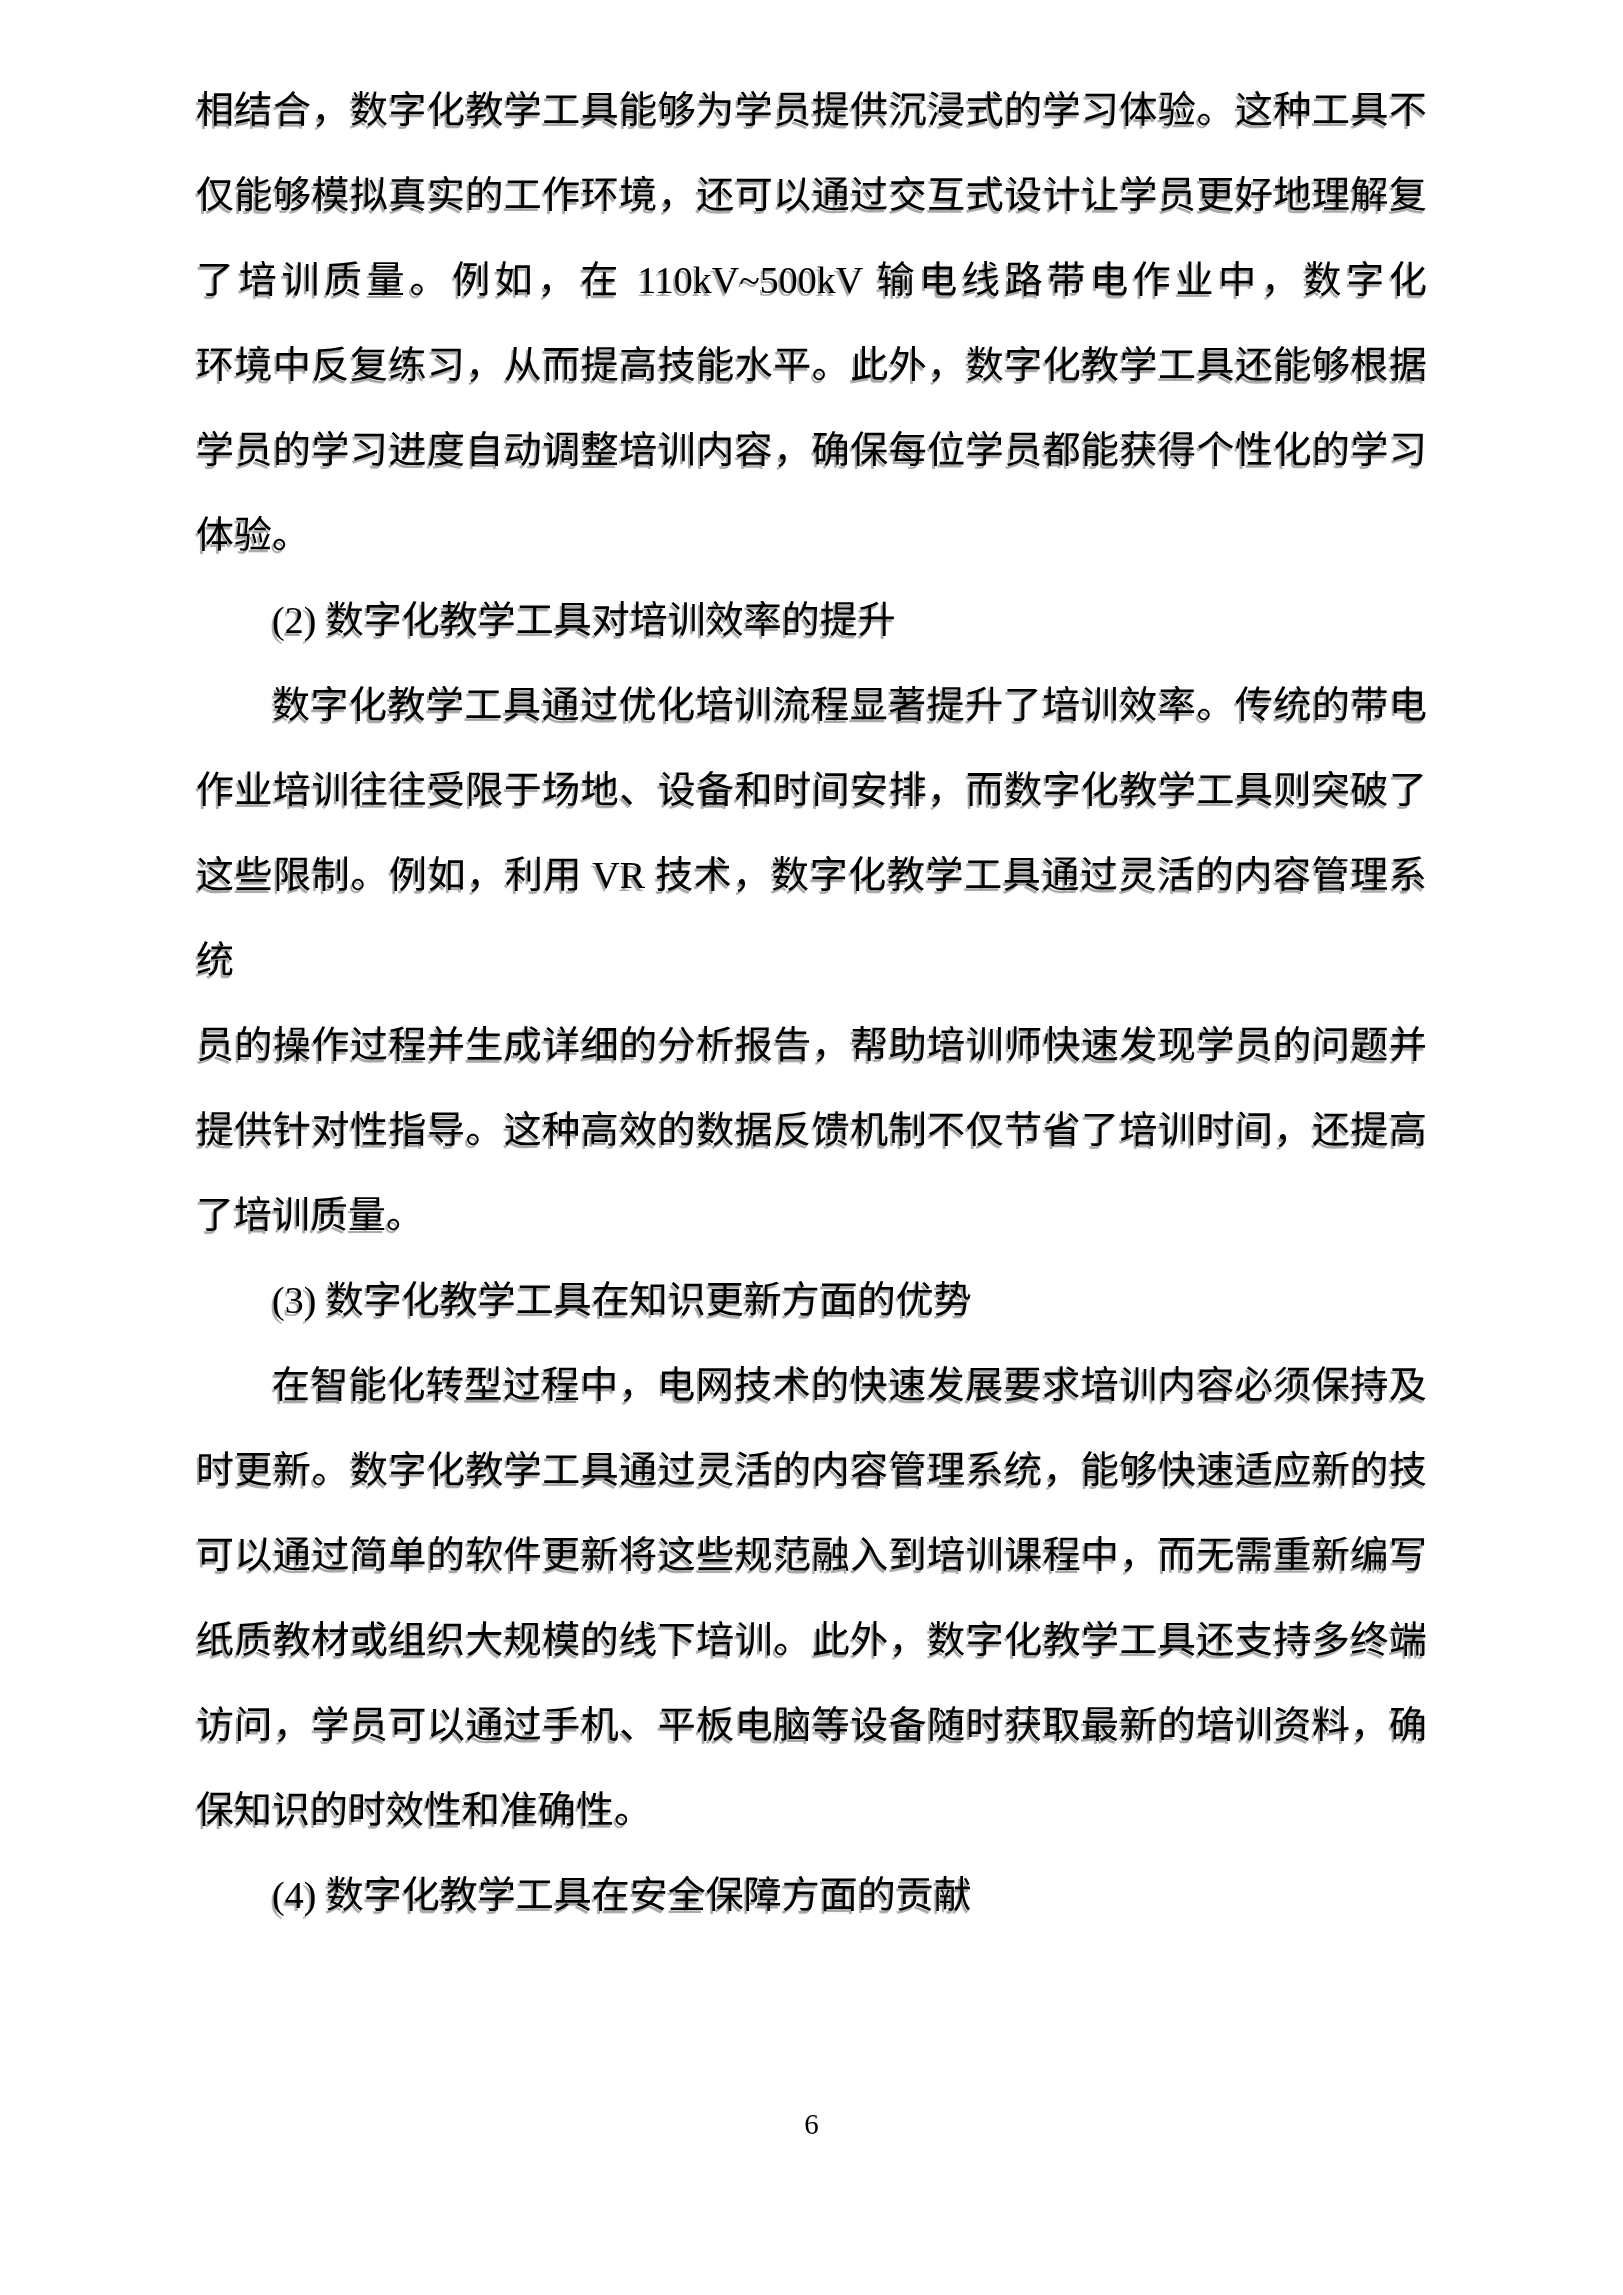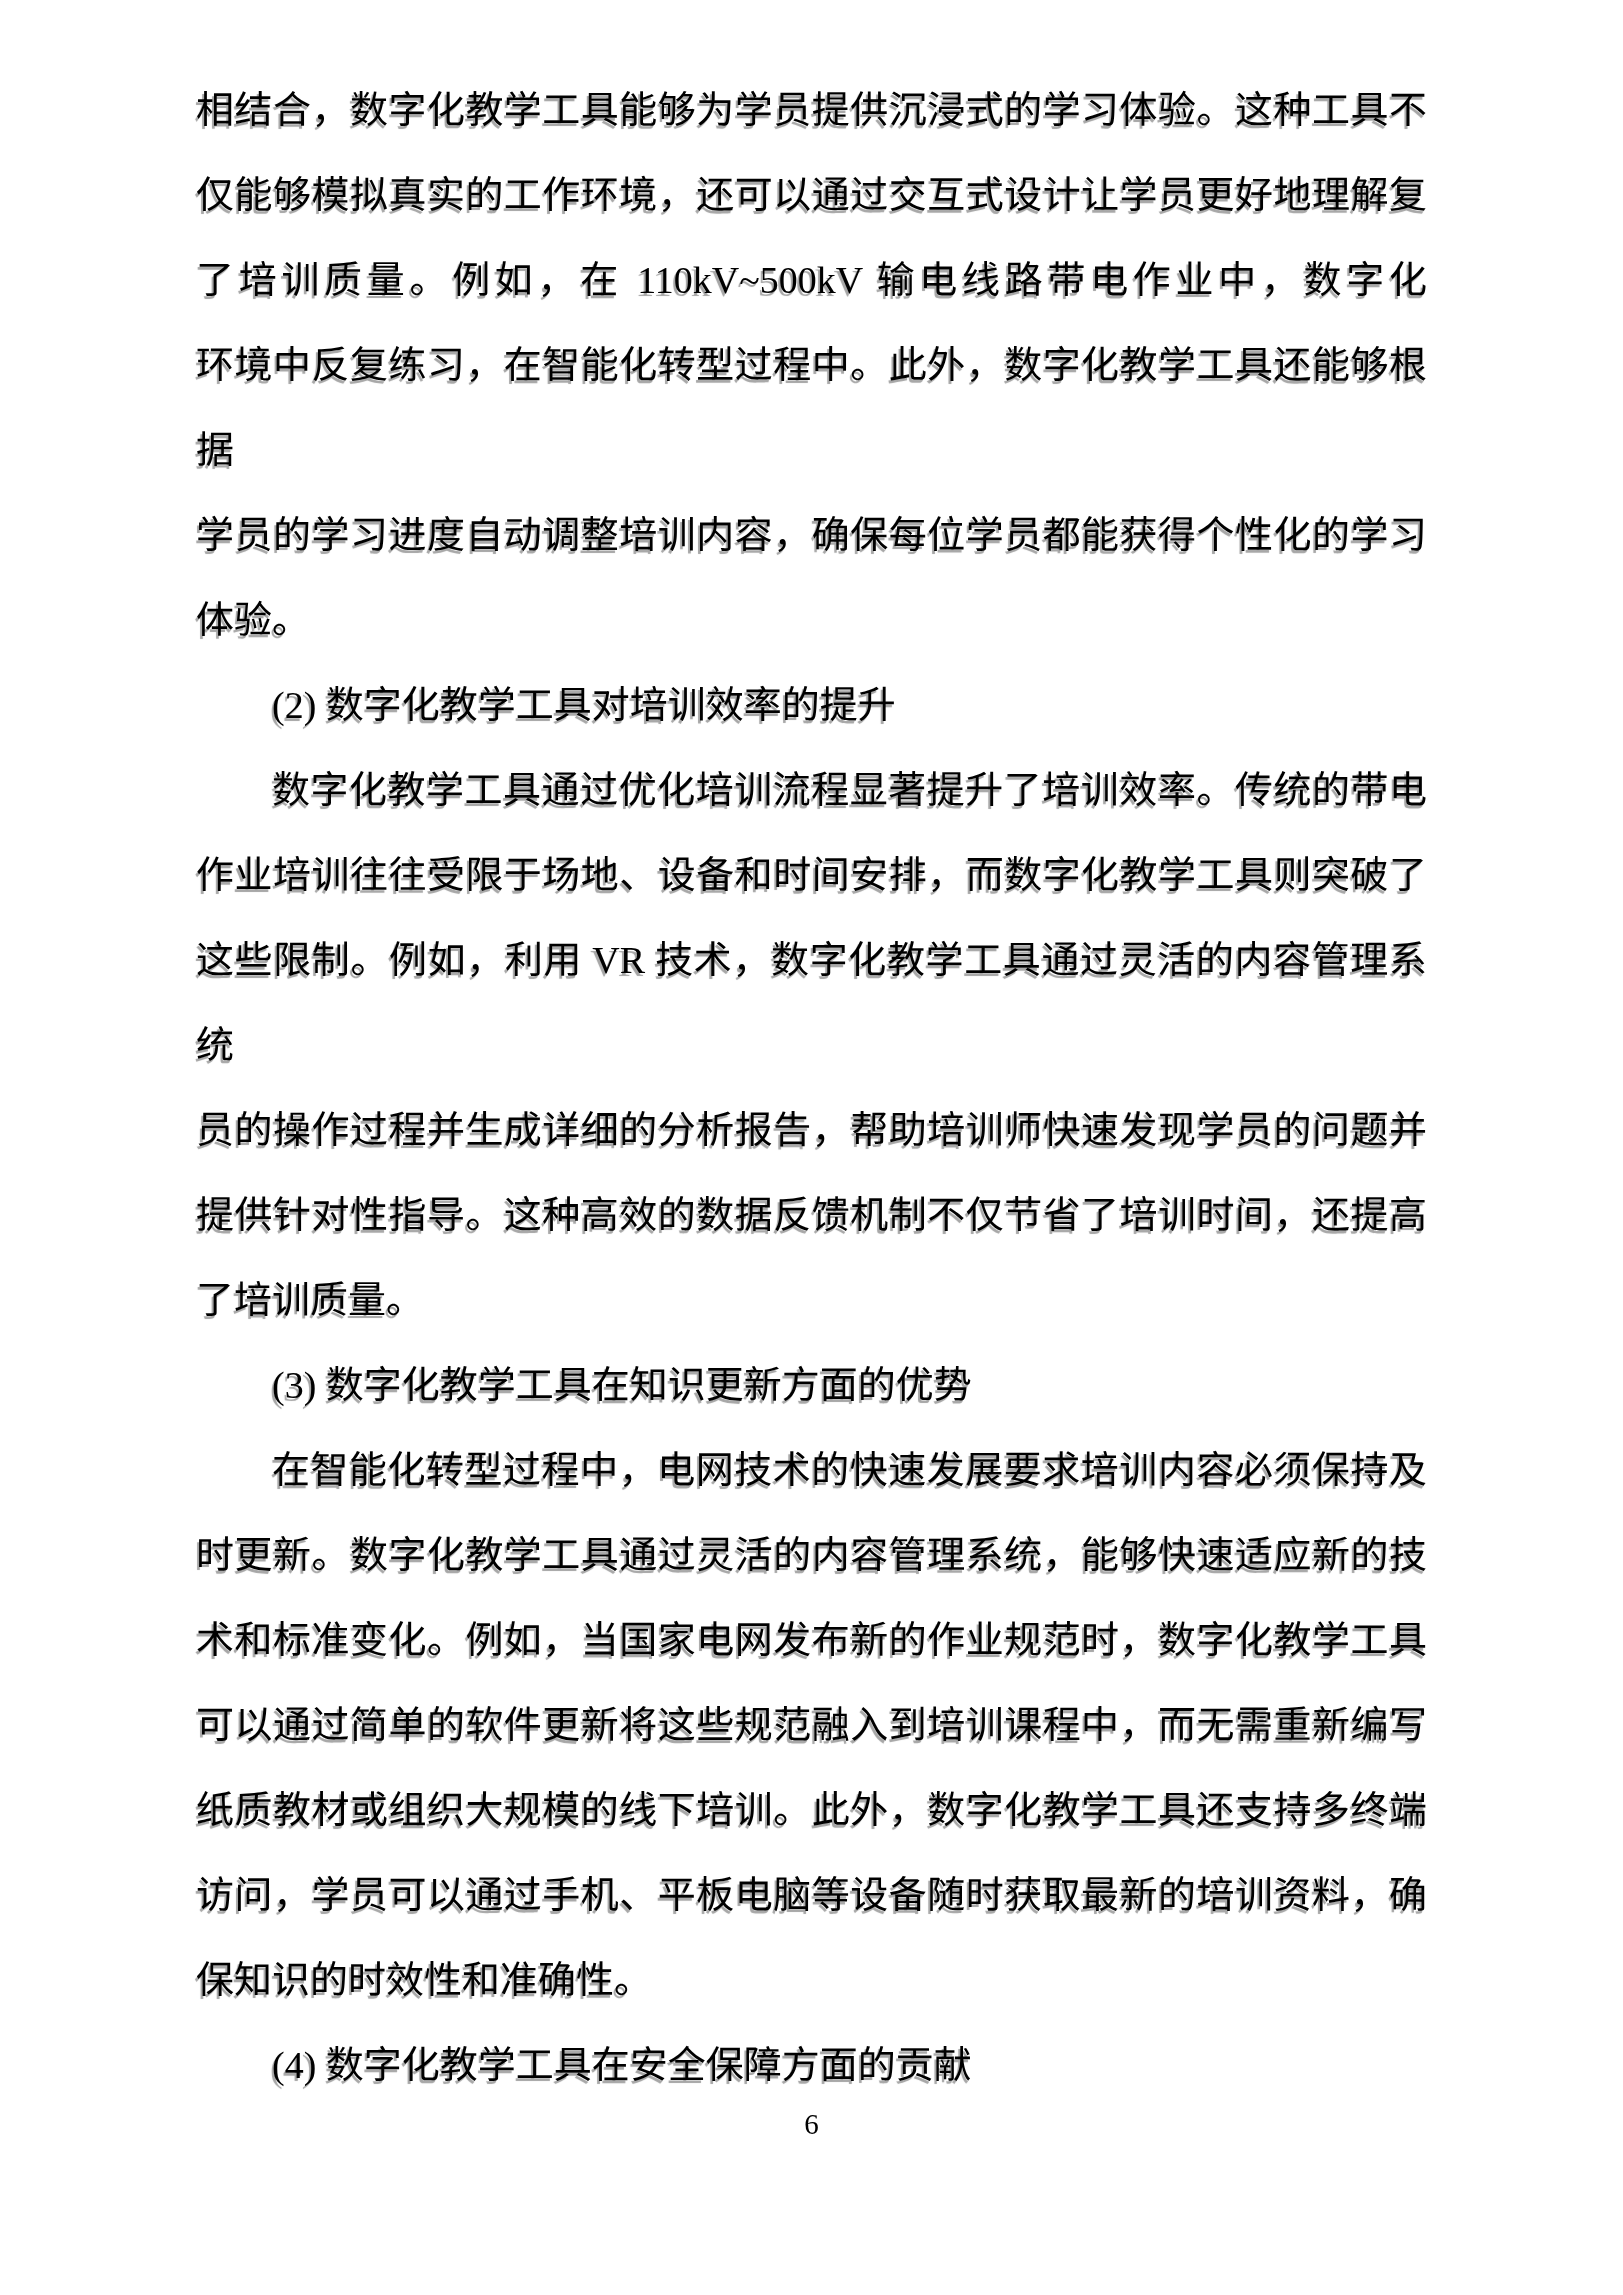--- a/index.html
+++ b/index.html
@@ -54,34 +54,33 @@
   }
 </style>
 </head>
 <body>
 
 <div class="page">
   <div class="text-block" id="text-block">
       <div class="text-line">相结合，数字化教学工具能够为学员提供沉浸式的学习体验。这种工具不</div>
       <div class="text-line">仅能够模拟真实的工作环境，还可以通过交互式设计让学员更好地理解复</div>
       <div class="text-line">了培训质量。例如，在 110kV~500kV 输电线路带电作业中，数字化</div>
-      <div class="text-line">环境中反复练习，在智能化转型过程中。此外，数字化教学工具还能够根据</div>
+      <div class="text-line">环境中反复练习，从而提高技能水平。此外，数字化教学工具还能够根据</div>
       <div class="text-line">学员的学习进度自动调整培训内容，确保每位学员都能获得个性化的学习</div>
       <div class="text-line flush">体验。</div>
       <div class="text-line indent flush">(2) 数字化教学工具对培训效率的提升</div>
       <div class="text-line indent">数字化教学工具通过优化培训流程显著提升了培训效率。传统的带电</div>
       <div class="text-line">作业培训往往受限于场地、设备和时间安排，而数字化教学工具则突破了</div>
       <div class="text-line">这些限制。例如，利用 VR 技术，数字化教学工具通过灵活的内容管理系统</div>
       <div class="text-line">员的操作过程并生成详细的分析报告，帮助培训师快速发现学员的问题并</div>
       <div class="text-line">提供针对性指导。这种高效的数据反馈机制不仅节省了培训时间，还提高</div>
       <div class="text-line flush">了培训质量。</div>
       <div class="text-line indent flush">(3) 数字化教学工具在知识更新方面的优势</div>
       <div class="text-line indent">在智能化转型过程中，电网技术的快速发展要求培训内容必须保持及</div>
       <div class="text-line">时更新。数字化教学工具通过灵活的内容管理系统，能够快速适应新的技</div>
-      <div class="text-line">术和标准变化。例如，当国家电网发布新的作业规范时，数字化教学工具</div>
       <div class="text-line">可以通过简单的软件更新将这些规范融入到培训课程中，而无需重新编写</div>
       <div class="text-line">纸质教材或组织大规模的线下培训。此外，数字化教学工具还支持多终端</div>
       <div class="text-line">访问，学员可以通过手机、平板电脑等设备随时获取最新的培训资料，确</div>
       <div class="text-line flush">保知识的时效性和准确性。</div>
       <div class="text-line indent flush">(4) 数字化教学工具在安全保障方面的贡献</div>
     </div>
   <div class="footer">
     <span>6</span>
   </div>
 </div>

